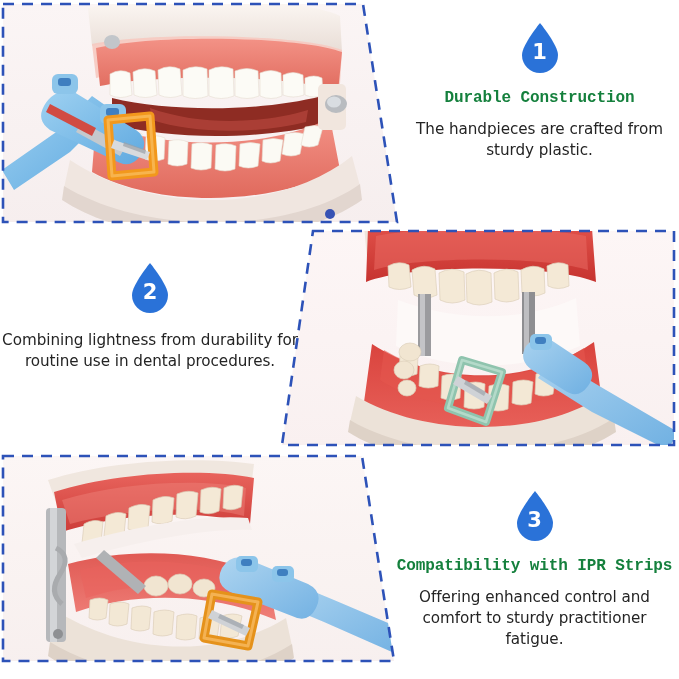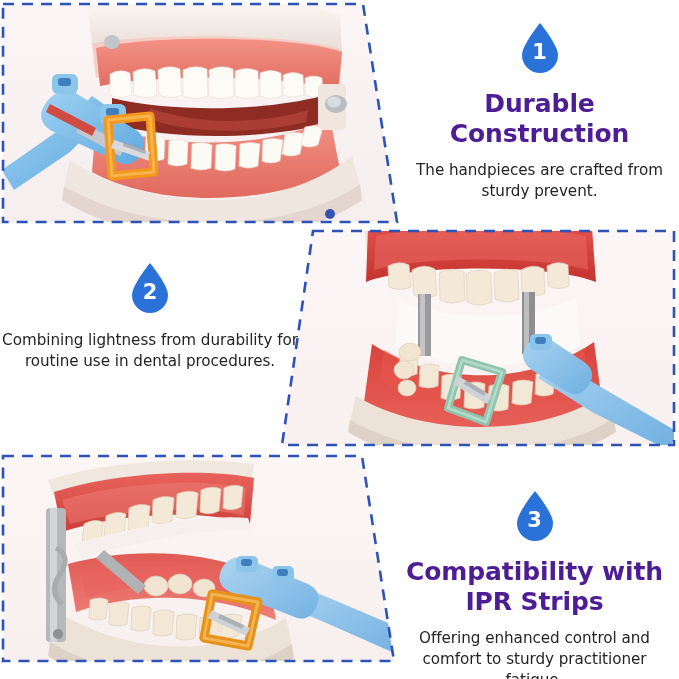--- a/index.html
+++ b/index.html
@@ -24,26 +24,27 @@
     position:absolute;left:0;right:0;top:52%;
     transform:translateY(-50%);
     text-align:center;
     color:#ffffff;
     font-weight:bold;
     font-size:21px;
     line-height:1;
     letter-spacing:0;
   }
   .f-title{
-    font-size:25px;
+    font-size:16px;
     font-weight:bold;
-    color:#4c1d95;
+    color:#15803d;
     margin:10px 0 0 0;
     line-height:1.2;
     letter-spacing:-0.1px;
+    font-family:Liberation Mono, monospace;
   }
   .f-desc{
     font-size:15.2px;
     font-weight:normal;
     color:#242424;
     margin:11px 0 0 0;
     line-height:1.38;
     letter-spacing:-0.05px;
   }
 
@@ -359,21 +360,21 @@
   <div class="feature" id="feature-1">
     <div class="drop-wrap">
       <div class="drop">
         <svg width="42" height="53" viewBox="0 0 42 53">
           <path d="M21 1 C21 1 3 23 3 33 A18 18 0 0 0 39 33 C39 23 21 1 21 1 Z" fill="#2a72d8"></path>
         </svg>
         <span class="drop-num">1</span>
       </div>
     </div>
     <p class="f-title">Durable Construction</p>
-    <p class="f-desc">The handpieces are crafted from sturdy prevent.</p>
+    <p class="f-desc">The handpieces are crafted from sturdy plastic.</p>
   </div>
 
   <div class="feature" id="feature-2">
     <div class="drop-wrap">
       <div class="drop">
         <svg width="42" height="53" viewBox="0 0 42 53">
           <path d="M21 1 C21 1 3 23 3 33 A18 18 0 0 0 39 33 C39 23 21 1 21 1 Z" fill="#2a72d8"></path>
         </svg>
         <span class="drop-num">2</span>
       </div>

